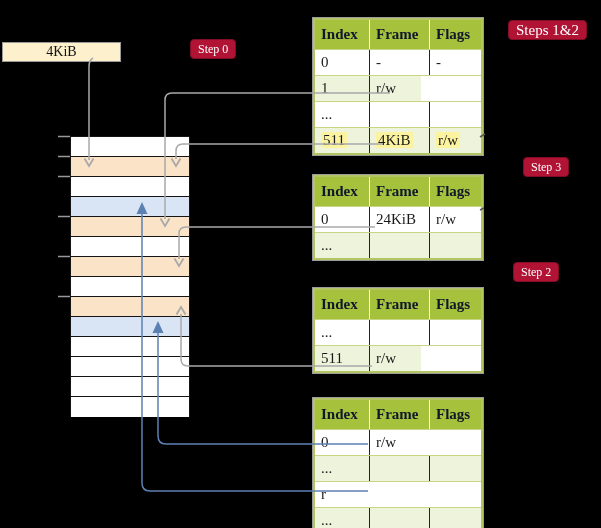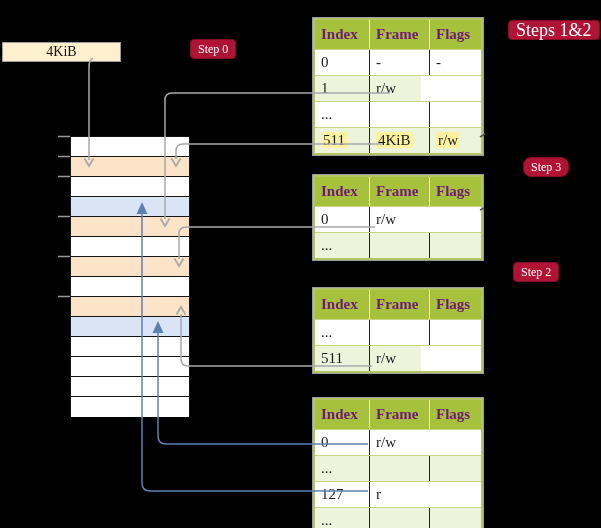--- a/index.html
+++ b/index.html
@@ -12,43 +12,43 @@
     position:absolute;left:2px;top:42px;width:117px;height:18px;
     background:#fdf0cd;border:1px solid #9a9a9a;
     color:#111;font-size:14px;line-height:18px;text-align:center;
   }
   
   .badge{
     position:absolute;background:#b01334;border:1px solid #800d25;border-radius:4px;
     color:#fff;font-size:12px;line-height:16px;padding:1px 7px;white-space:nowrap;
   }
   #badge-step-0{left:190px;top:39px;}
-  #badge-steps-1-2{left:508px;top:20px;font-size:18px;}
-  #badge-step-3{left:523px;top:157px;border-radius:8px;}
+  #badge-steps-1-2{left:508px;top:20px;font-size:15px;}
+  #badge-step-3{left:523px;top:157px;}
   #badge-step-4{left:513px;top:262px;}
   
   #memory-column{
     position:absolute;left:70px;top:136px;width:120px;height:281px;
     border:1px solid #141414;box-sizing:border-box;background:#fff;
   }
   .mrow{height:20px;box-sizing:border-box;border-bottom:1px solid #141414;}
   .mrow:last-child{border-bottom:none;}
   .mrow.free{background:#ffffff;}
   .mrow.page-table{background:#fbe3c8;}
   .mrow.data-page{background:#d9e5f4;}
   
   .ptable{
     position:absolute;left:313px;width:166px;
     border:2px solid #b3c562;box-sizing:content-box;background:#fff;
     box-shadow:0 0 0 1px #9b9b9b;
   }
   #table-0{top:18px;} #table-1{top:175px;} #table-2{top:288px;} #table-3{top:398px;}
   .thead{display:flex;background:#a6c13c;height:29px;}
   .th{
-    box-sizing:border-box;color:#701a75;font-weight:bold;font-size:15px;line-height:29px;
+    box-sizing:border-box;color:#0f172a;font-weight:bold;font-size:15px;line-height:29px;
     padding-left:6px;border-left:1px solid #fff;
   }
   .th:first-child{border-left:none;}
   .trow{display:flex;height:25px;border-top:1px solid #c8d584;}
   .trow.shaded .td{background:#eef3dc;}
   .td{
     box-sizing:border-box;font-size:15px;line-height:24px;color:#1a1a1a;
     padding-left:6px;border-left:1px solid #222;background:#fff;white-space:nowrap;
   }
   .td:first-child{border-left:none;}
@@ -123,20 +123,21 @@
       </div>
     </div>
   <div class="ptable" id="table-1">
       <div class="thead">
         <div class="th c0">Index</div>
         <div class="th c1">Frame</div>
         <div class="th c2">Flags</div>
       </div>
       <div class="trow">
         <div class="td c0">0</div>
+        <div class="td c1">24KiB</div>
         <div class="td c2">r/w</div>
       </div>
       <div class="trow shaded">
         <div class="td c0">...</div>
         <div class="td c1"></div>
         <div class="td c2"></div>
       </div>
     </div>
   <div class="ptable" id="table-2">
       <div class="thead">
@@ -163,21 +164,20 @@
       <div class="trow">
         <div class="td c0">0</div>
         <div class="td c2">r/w</div>
       </div>
       <div class="trow shaded">
         <div class="td c0">...</div>
         <div class="td c1"></div>
         <div class="td c2"></div>
       </div>
       <div class="trow">
-        <div class="td c0">127</div>
         <div class="td c2">r</div>
       </div>
       <div class="trow shaded">
         <div class="td c0">...</div>
         <div class="td c1"></div>
         <div class="td c2"></div>
       </div>
     </div>
 
   <svg id="overlay" width="601" height="528" viewBox="0 0 601 528">

